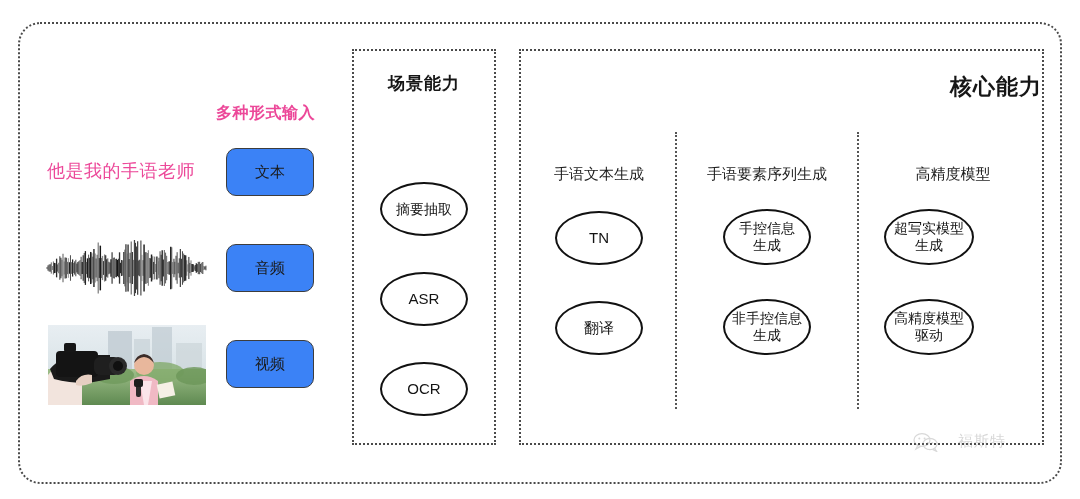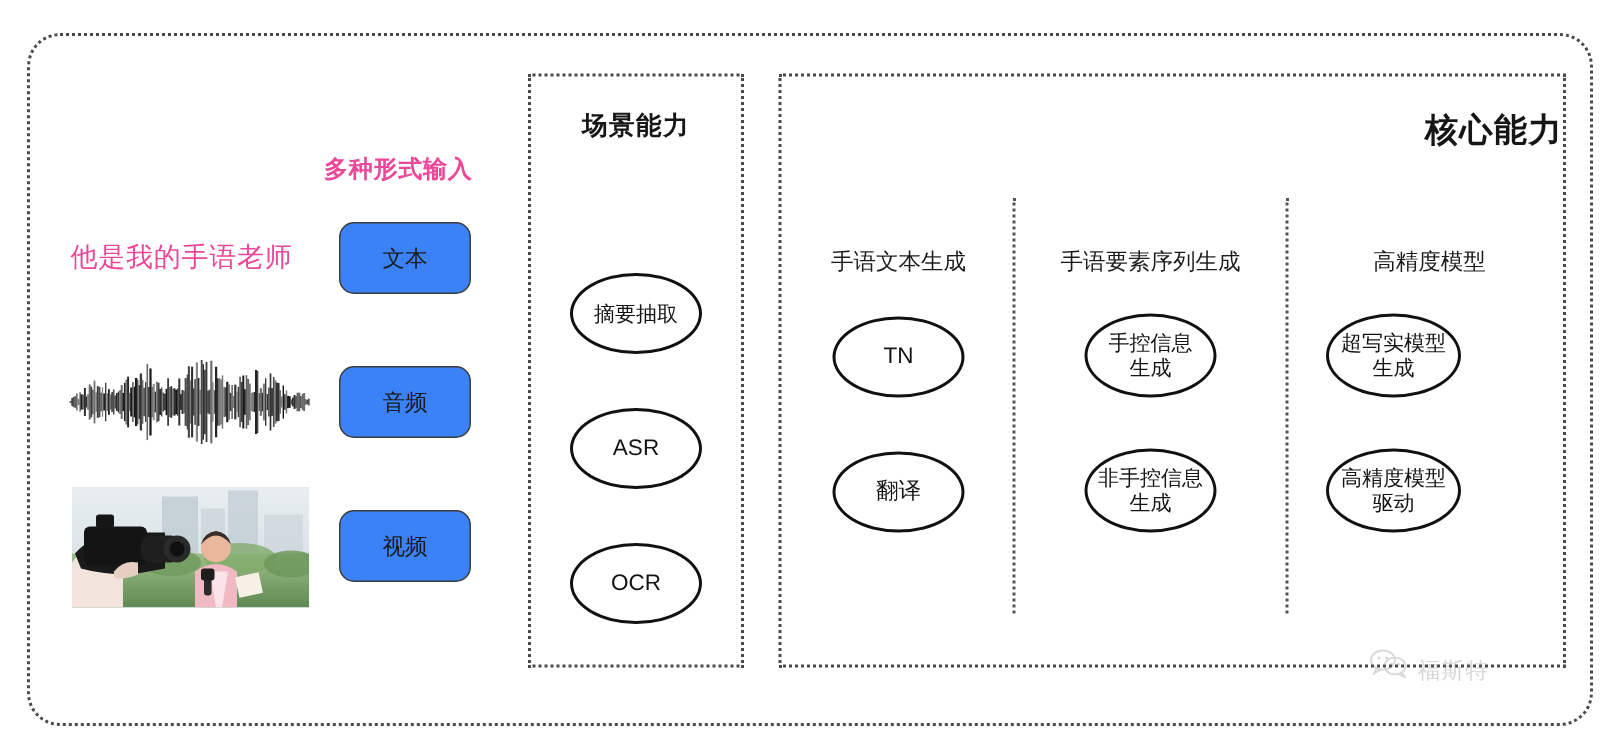--- a/index.html
+++ b/index.html
@@ -166,22 +166,22 @@
     background: #cfd6d2;
   }
   .thumb svg { display: block; }
 
   
   .watermark {
     position: absolute;
     left: 913px;
     top: 432px;
     display: flex;
-    align-items: flex-end;
-    gap: 6px;
+    align-items: flex-start;
+    gap: 19px;
     opacity: 0.30;
   }
   .watermark .wm-text {
     font-size: 15px;
     color: #7a7a7a;
     letter-spacing: 1px;
   }
 </style>
 </head>
 <body>

